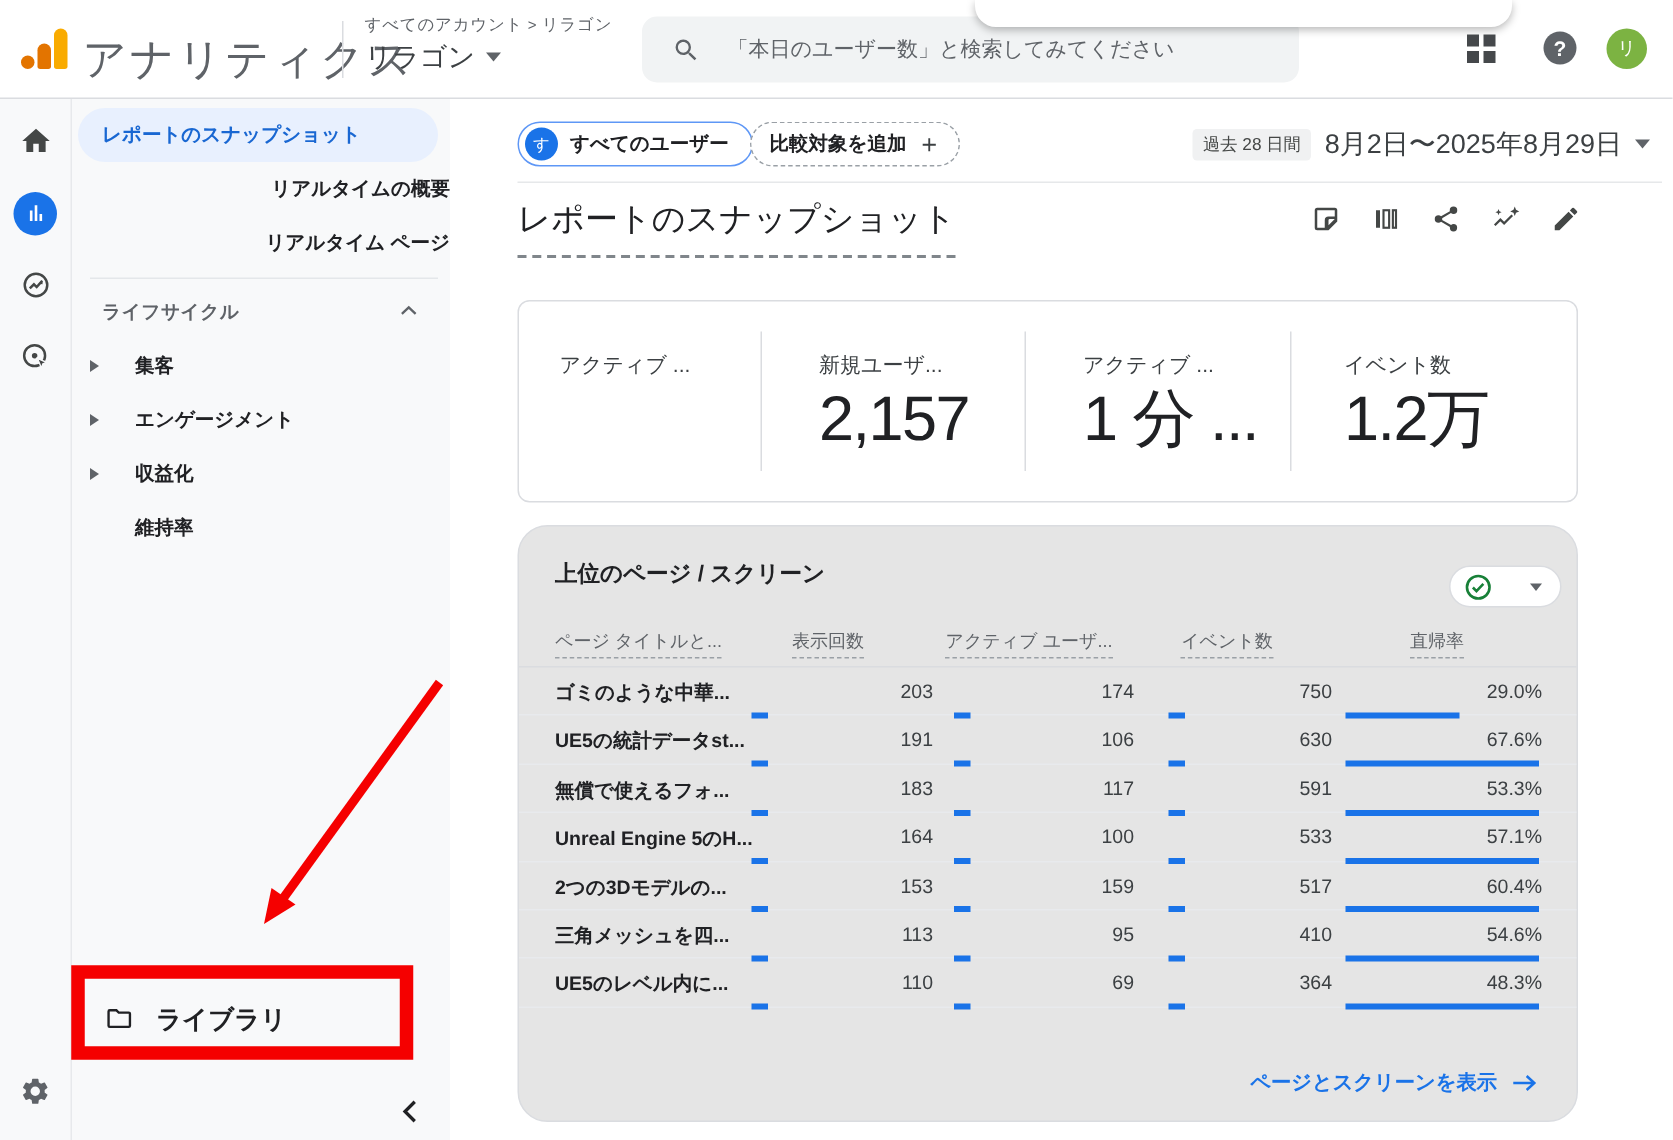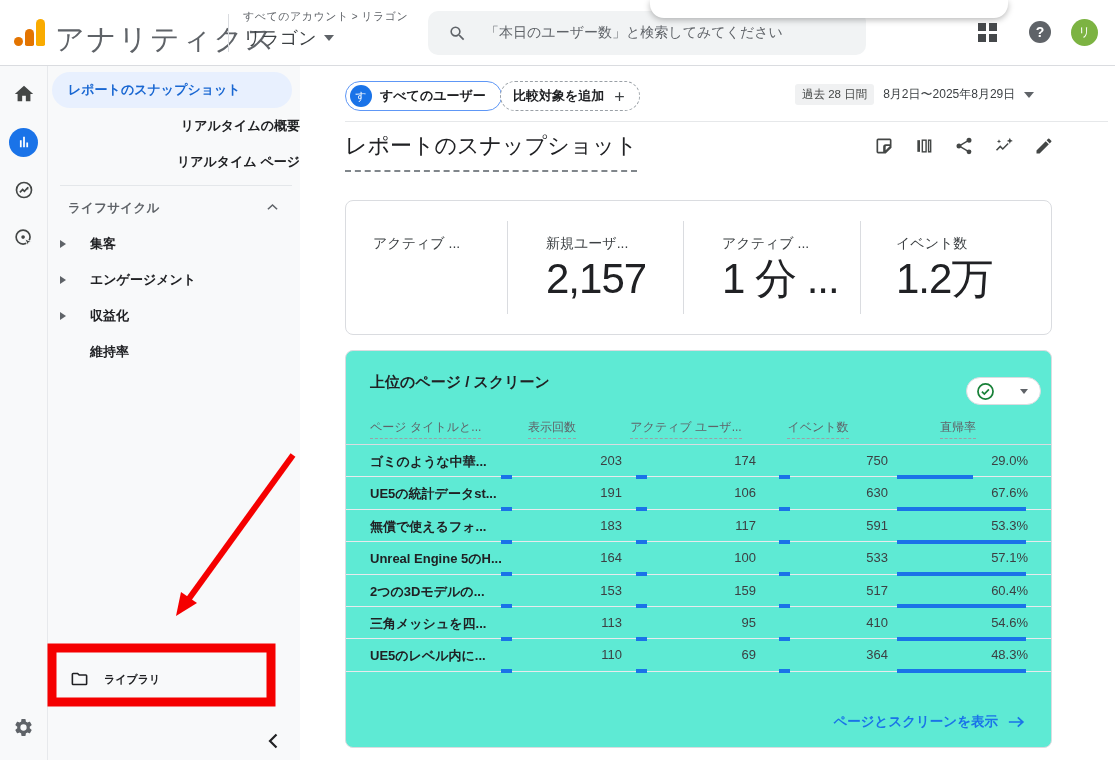--- a/index.html
+++ b/index.html
@@ -46,50 +46,50 @@
   .nav-plain{padding-left:20px;box-sizing:border-box;justify-content:flex-end;}
   .nav-divider{left:12px;top:119px;width:272px;height:1px;background:#e4e7ea;position:absolute;max-width:232px;}
   .nav-section{position:absolute;left:0;top:124px;width:252px;height:36px;display:flex;align-items:center;
                padding-left:20px;box-sizing:border-box;font-size:12.5px;color:#5f6368;font-weight:bold;letter-spacing:.3px;}
   .nav-section .chev{position:absolute;right:22px;top:13px;}
   .tri-right{width:0;height:0;border-top:4.5px solid transparent;border-bottom:4.5px solid transparent;border-left:6px solid #5f6368;
              position:absolute;left:12px;}
   .sub-label{position:absolute;left:42px;}
   .lib-row{position:absolute;left:0;top:593px;width:252px;height:40px;display:flex;align-items:center;}
   .lib-row .folder{margin-left:22px;}
-  .lib-row .lbl{margin-left:15px;font-size:11px;font-weight:bold;color:#202124;}
+  .lib-row .lbl{margin-left:15px;font-size:17px;font-weight:bold;color:#202124;}
   .collapse-btn{position:absolute;left:210px;top:660px;width:30px;height:30px;display:flex;align-items:center;justify-content:center;}
 
   
   .main{left:300px;top:66px;width:815px;height:694px;background:#fff;}
   .chip-all{left:345px;top:81px;height:30px;border:1.5px solid #5e97f6;border-radius:16px;background:#fff;
             display:inline-flex;align-items:center;gap:8px;padding:0 15px 0 4px;box-sizing:border-box;}
   .chip-all .cic{width:22px;height:22px;border-radius:50%;background:#1a73e8;color:#fff;font-size:11px;
                  display:flex;align-items:center;justify-content:center;}
   .chip-all .clb{font-size:13px;font-weight:bold;color:#202124;}
   .chip-add{left:500px;top:81px;height:30px;border:1px dashed #9aa0a6;border-radius:16px;background:#fff;
             display:inline-flex;align-items:center;gap:8px;padding:0 12px;box-sizing:border-box;}
   .chip-add .clb{font-size:13px;font-weight:bold;color:#202124;}
   .date-block{left:795px;top:84px;display:flex;align-items:center;gap:9px;}
   .date-badge{background:#f0f1f2;color:#444746;font-size:11.5px;padding:3px 7px;border-radius:3px;}
-  .date-value{font-size:12px;color:#3c4043;}
+  .date-value{font-size:18px;color:#3c4043;}
   .chips-divider{left:345px;top:121px;width:763px;height:1px;background:#e6e8ea;}
 
   .report-title{left:345px;top:131px;font-size:22px;color:#202124;padding-bottom:9px;border-bottom:2px dashed #80868b;}
   .title-icons{left:872px;top:134px;display:flex;gap:16px;color:#444746;}
   .ti{width:24px;height:24px;display:flex;align-items:center;justify-content:center;}
 
   
   .mcard{left:345px;top:200px;width:705px;height:133px;background:#fff;border:1px solid #dadce0;border-radius:8px;}
   .mdiv{position:absolute;top:20px;bottom:20px;width:1px;background:#dadce0;}
   .mlabel{position:absolute;top:34px;font-size:14px;color:#3c4043;}
   .mvalue{position:absolute;top:57px;font-size:42px;color:#202124;letter-spacing:-1px;line-height:1;}
 
   
-  .tcard{left:345px;top:350px;width:705px;height:396px;background:#5eead4;border:1px solid #dadce0;border-radius:8px;}
+  .tcard{left:345px;top:350px;width:705px;height:396px;background:#e5e5e5;border:1px solid #dadce0;border-radius:20px;}
   .tc-title{position:absolute;left:24px;top:22px;font-size:15px;font-weight:bold;color:#202124;}
   .tc-pill{position:absolute;left:620px;top:26px;width:75px;height:28px;border:1px solid #dadce0;border-radius:14px;
            display:flex;align-items:center;justify-content:space-between;padding:0 12px 0 9px;box-sizing:border-box;background:#fff;}
   .thead{position:absolute;left:0;top:60px;width:100%;height:34px;border-bottom:1px solid #dadce0;box-sizing:border-box;}
   .th{position:absolute;top:8px;font-size:12px;color:#5f6368;}
   .th i{font-style:normal;border-bottom:1px dashed #9aa0a6;padding-bottom:2px;display:inline-block;}
   .th-r{width:140px;text-align:center;}
   .trow{position:absolute;left:0;width:100%;height:32.4px;border-bottom:1px solid #e8eaed;box-sizing:border-box;}
   .c-title{position:absolute;left:24px;top:8px;font-size:13px;font-weight:bold;color:#202124;}
   .c-num{position:absolute;top:8px;width:110px;text-align:right;font-size:13px;color:#3c4043;}

